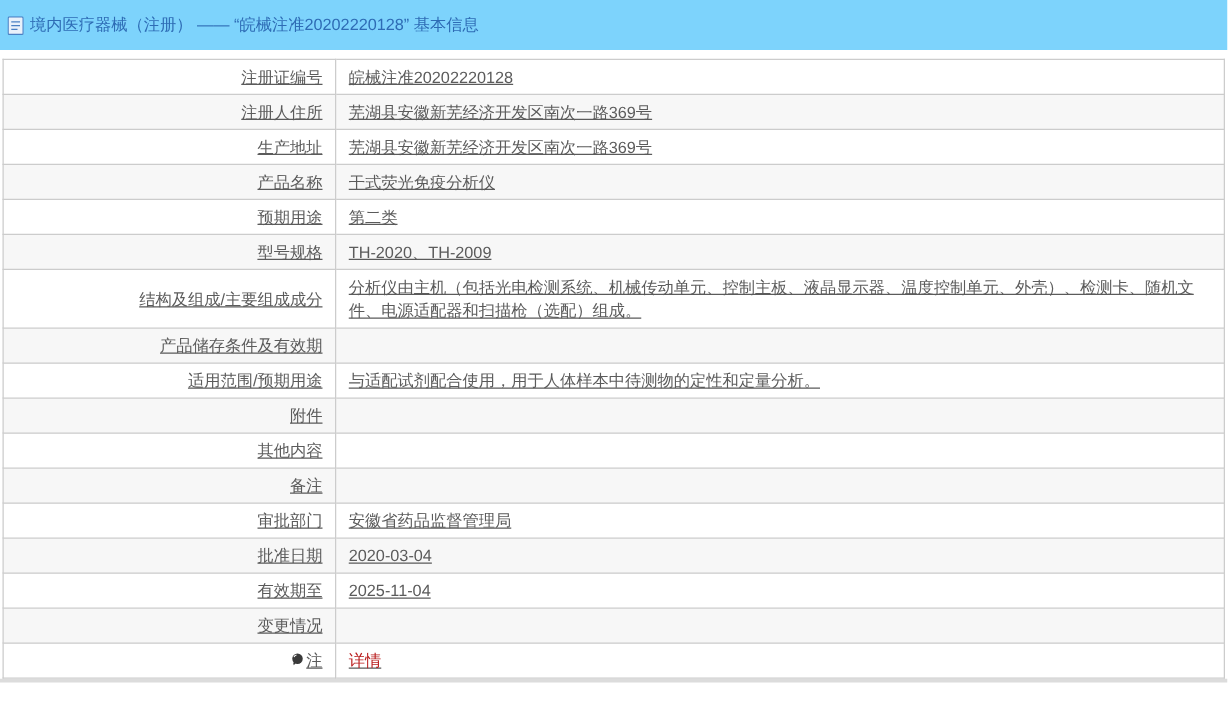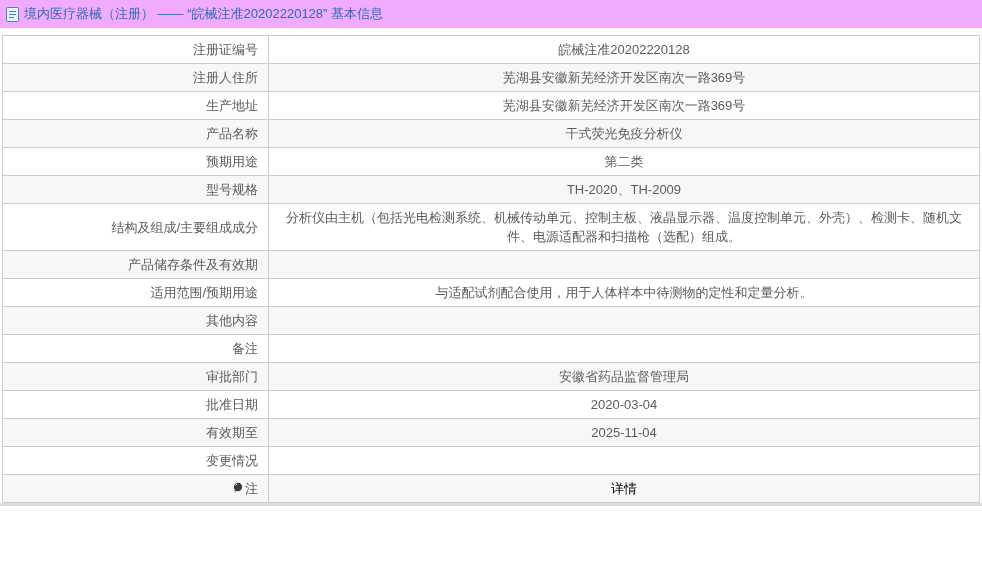--- a/index.html
+++ b/index.html
@@ -6,35 +6,36 @@
   html, body {
     width: 982px;
     height: 574px;
     background: #ffffff;
     font-family: "Liberation Sans", "DejaVu Sans", sans-serif;
     font-size: 13px;
     color: #5b5b5b;
     overflow: hidden;
   }
   .page-header {
-    height: 28px;
-    background: #f0abfc;
+    height: 40px;
+    background: #7dd3fc;
     display: flex;
     align-items: center;
     padding: 0 6px;
     gap: 5px;
   }
   .page-header .title {
     color: #2e6cb5;
     font-size: 13px;
     white-space: nowrap;
   }
   .doc-icon { flex: 0 0 auto; display: inline-flex; }
   .table-wrap {
     margin: 7px 2px 0 2px;
+    text-decoration: underline;
   }
   table.reg-table {
     width: 978px;
     border-collapse: collapse;
     table-layout: fixed;
   }
   table.reg-table td {
     border: 1px solid #cccccc;
     height: 20px;
     padding: 4px 10px;
@@ -45,26 +46,26 @@
   }
   table.reg-table tr:nth-child(even) td {
     background: #f7f7f7;
   }
   td.cell-label {
     text-align: right;
     padding-right: 11px;
     white-space: nowrap;
   }
   td.cell-value {
-    text-align: center;
+    text-align: left;
     padding-left: 14px;
     word-break: break-all;
   }
   a.detail-link {
-    color: #000000;
+    color: #b91c1c;
     text-decoration: none;
     cursor: pointer;
   }
   .note-icon {
     display: inline-flex;
     vertical-align: -1px;
     margin-right: 2px;
   }
   .bottom-strip {
     height: 3px;
@@ -125,20 +126,24 @@
       </tr>
       <tr>
         <td class="cell-label">产品储存条件及有效期</td>
         <td class="cell-value"></td>
       </tr>
       <tr>
         <td class="cell-label">适用范围/预期用途</td>
         <td class="cell-value">与适配试剂配合使用，用于人体样本中待测物的定性和定量分析。</td>
       </tr>
       <tr>
+        <td class="cell-label">附件</td>
+        <td class="cell-value"></td>
+      </tr>
+      <tr>
         <td class="cell-label">其他内容</td>
         <td class="cell-value"></td>
       </tr>
       <tr>
         <td class="cell-label">备注</td>
         <td class="cell-value"></td>
       </tr>
       <tr>
         <td class="cell-label">审批部门</td>
         <td class="cell-value">安徽省药品监督管理局</td>

